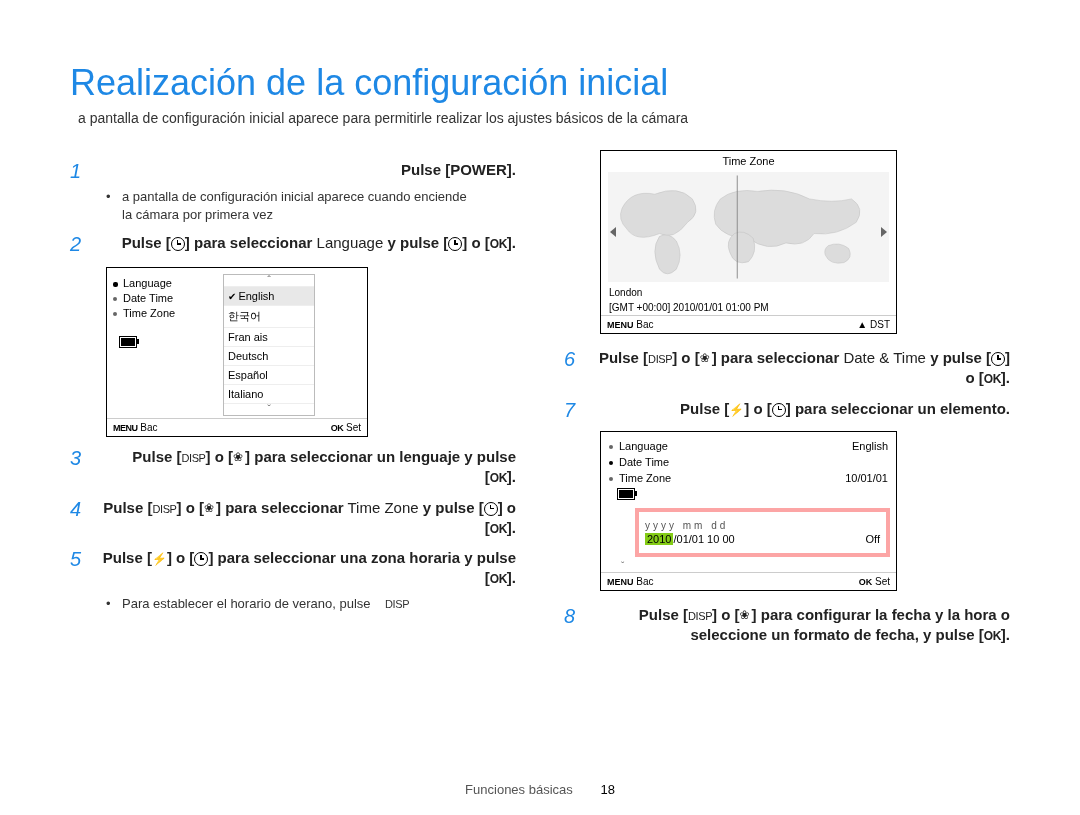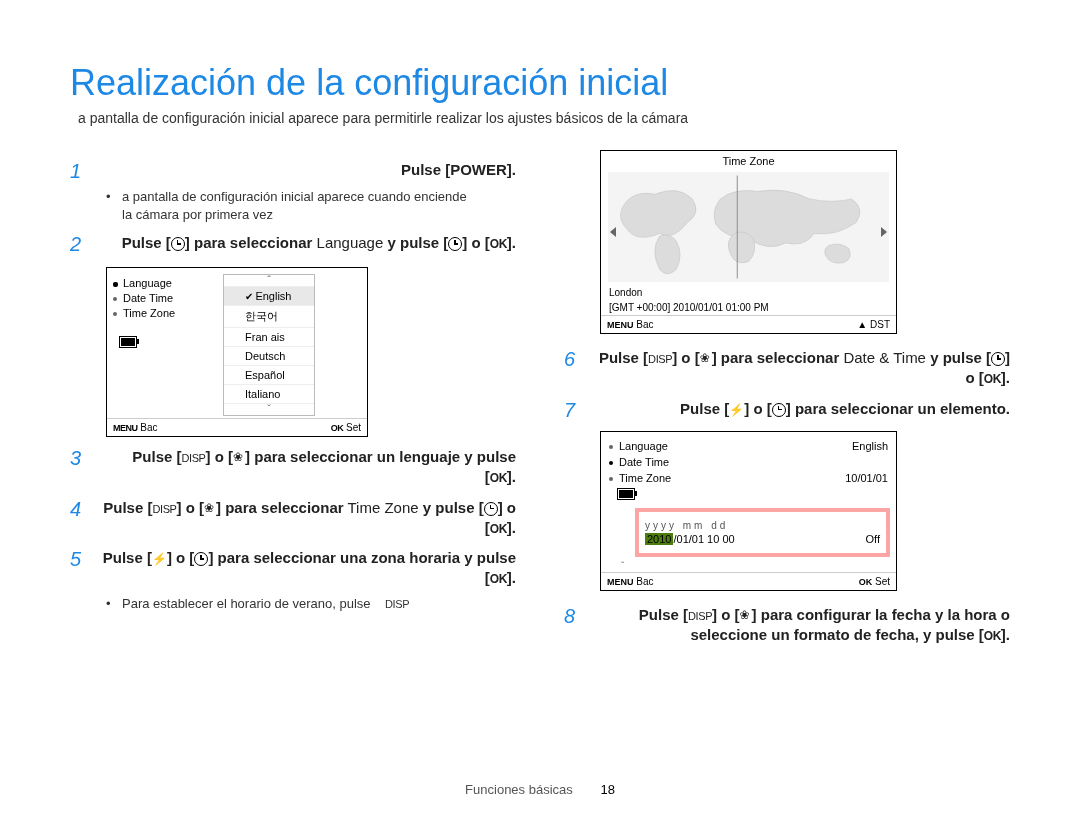--- a/index.html
+++ b/index.html
@@ -95,21 +95,21 @@
   margin: 14px 0 0 6px;
 }
 .batt::after { content:""; position:absolute; right:-3px; top:2px; width:2px; height:5px; background:#000; }
 .batt .fill { position:absolute; left:1px; top:1px; bottom:1px; right:1px; background:#000; }
 .lang-list {
   border: 1px solid #bbb;
   width: 90px;
   background: #fff;
 }
 .lang-list div {
-  padding: 3px 21px;
+  padding: 3px 4px;
   border-bottom: 1px solid #eee;
   font-size: 11px;
 }
 .lang-list div:last-child { border-bottom: none; }
 .lang-list .selected { background: #e8e8e8; }
 .lang-list .up, .lang-list .down {
   text-align: center;
   padding: 0;
   line-height: 1;
   color: #666;
@@ -160,21 +160,21 @@
 .dt-row .l { position:relative; padding-left:10px; }
 .dt-row .l::before { content:""; position:absolute; left:0; top:5px; width:4px;height:4px;border-radius:2px;background:#666;}
 .dt-row .l.active::before{ background:#000;}
 .dt-edit {
   border:4px solid #fca5a5;
   margin: 6px 6px 4px 34px;
   padding: 8px 6px;
   font-size:11px;
 }
 .dt-edit .fmt { font-size:10px; letter-spacing:3px; color:#555; padding-bottom:2px;}
-.dt-edit .val span.hl { background:#4d7c0f; padding:0 2px;}
+.dt-edit .val span.hl { background:#84cc16; padding:0 2px;}
 .dt-edit .row2 { display:flex; justify-content:space-between; }
 .dt-lcd .bar { font-size:10px; display:flex; justify-content:space-between; padding:3px 6px; border-top:1px solid #ccc;}
 .dt-lcd .arrowdown { text-align:left; padding-left:20px; font-size:10px; color:#666;}
 .footer {
   position: absolute;
   bottom: 18px;
   left: 0; right: 0;
   text-align: center;
   font-size: 13px;
   color: #555;

